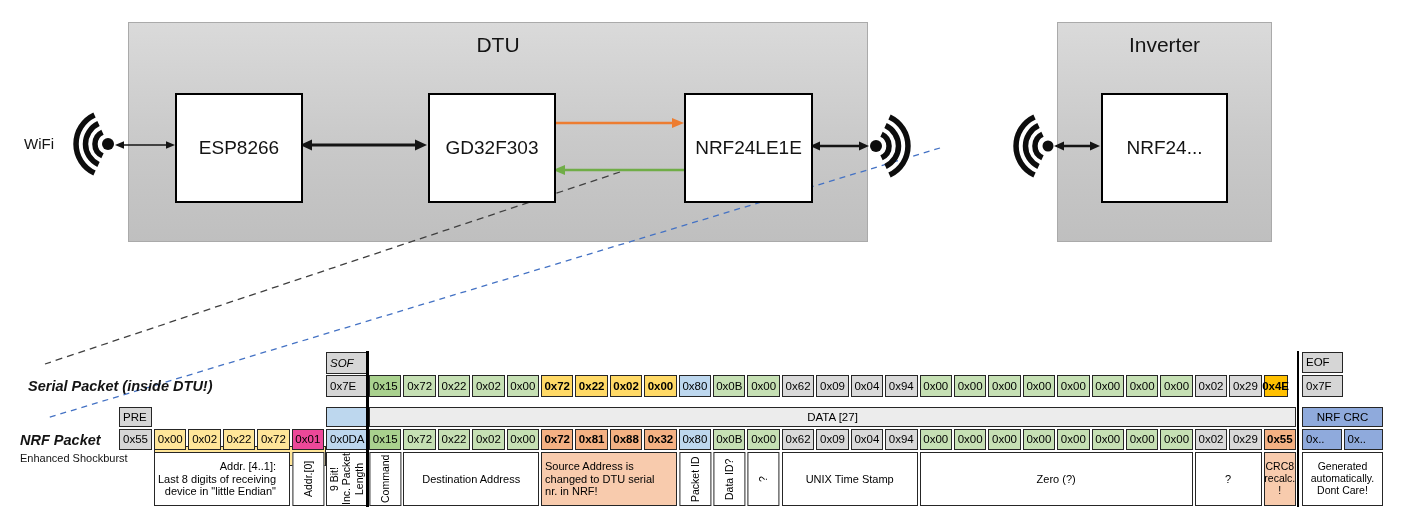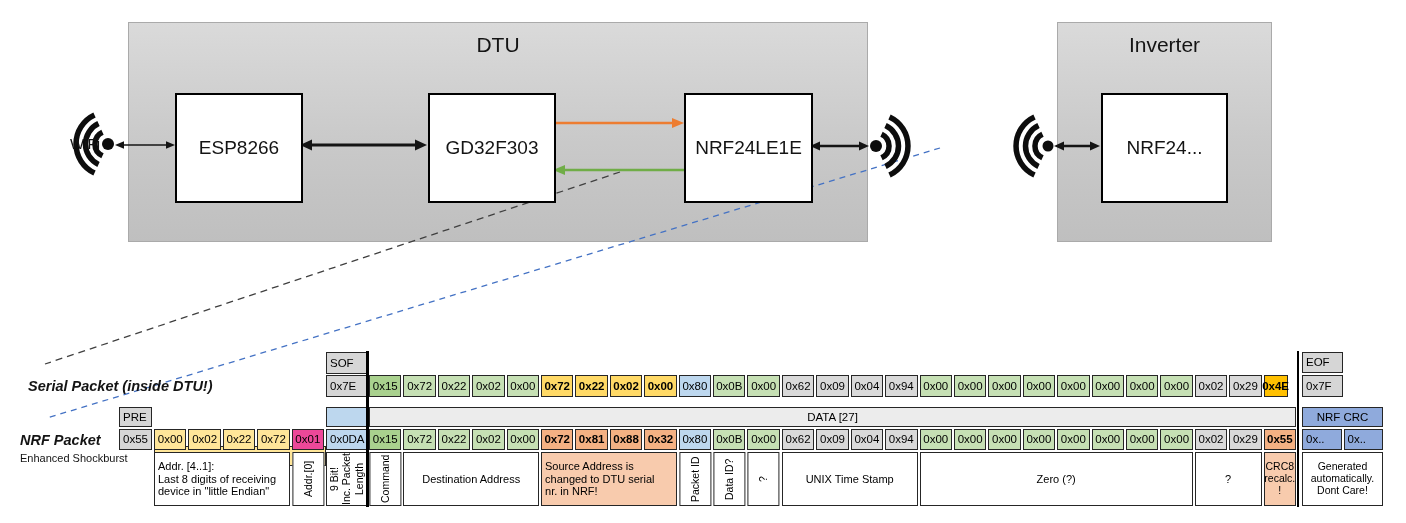--- a/index.html
+++ b/index.html
@@ -5,21 +5,21 @@
   html,body{margin:0;padding:0;background:#fff;}
   #stage{position:relative;width:1406px;height:523px;background:#fff;
          font-family:"Liberation Sans",sans-serif;overflow:hidden;}
   .container{position:absolute;top:22px;height:218px;z-index:0;
     background:linear-gradient(180deg,#dadada 0%,#c9c9c9 55%,#bfbfbf 100%);
     border:1px solid #aaaaaa;}
   .container-title{text-align:center;margin-top:10px;font-size:21px;color:#141414;}
   .chip{position:absolute;top:93px;height:106px;background:#ffffff;border:2.2px solid #000;
         display:flex;align-items:center;justify-content:center;font-size:19px;color:#141414;z-index:2;}
   #overlay{position:absolute;left:0;top:0;z-index:1;}
-  .wifi-label{position:absolute;left:24px;top:135px;font-size:15px;color:#141414;z-index:2;margin-left:46px;}
+  .wifi-label{position:absolute;left:24px;top:135px;font-size:15px;color:#141414;z-index:2;}
   #tables{position:absolute;left:0;top:0;width:100%;height:100%;z-index:3;}
   .cell{position:absolute;box-sizing:border-box;border:1px solid #262626;display:flex;
         align-items:center;justify-content:center;font-size:11.5px;color:#000;
         white-space:pre-line;text-align:center;line-height:1.13;}
   .cell.b{font-weight:bold;}
   .cell.al{justify-content:flex-start;text-align:left;padding:1px 3px;}
   .cell.ann{font-size:11px;}
   .cell.vert{writing-mode:vertical-rl;transform:rotate(180deg);font-size:10.5px;line-height:1.18;}
   .cell.small{font-size:10.5px;}
   .vline{position:absolute;width:2.3px;background:#000;z-index:4;}
@@ -99,21 +99,21 @@
   <div class="chip" style="left:684px;width:125px;">NRF24LE1E</div>
   <div class="chip" style="left:1101px;width:123px;">NRF24...</div>
 
   <div class="wifi-label">WiFi</div>
 
   <div class="pkt-label" style="left:28px;top:374px;height:24px;">Serial Packet (inside DTU!)</div>
   <div class="pkt-label" style="left:20px;top:428px;height:23px;">NRF Packet</div>
   <div class="sub-label" style="left:20px;top:452px;">Enhanced Shockburst</div>
 
   <div id="tables">
-      <div class="cell al" style="left: 326px; top: 352px; width: 41px; height: 22px; background: rgb(214, 214, 214);">SOF</div>
+      <div class="cell al" style="left: 326px; top: 352px; width: 41px; height: 22px; background: rgb(214, 214, 214); font-style: italic;">SOF</div>
       <div class="cell al" style="left: 326px; top: 375px; width: 41px; height: 22px; background: rgb(214, 214, 214);">0x7E</div>
       <div class="cell" style="left: 369px; top: 375px; width: 32.407px; height: 22px; background: rgb(169, 209, 142);">0x15</div>
       <div class="cell" style="left: 403.407px; top: 375px; width: 32.407px; height: 22px; background: rgb(198, 224, 180);">0x72</div>
       <div class="cell" style="left: 437.814px; top: 375px; width: 32.407px; height: 22px; background: rgb(198, 224, 180);">0x22</div>
       <div class="cell" style="left: 472.221px; top: 375px; width: 32.407px; height: 22px; background: rgb(198, 224, 180);">0x02</div>
       <div class="cell" style="left: 506.628px; top: 375px; width: 32.407px; height: 22px; background: rgb(198, 224, 180);">0x00</div>
       <div class="cell b" style="left: 541.035px; top: 375px; width: 32.407px; height: 22px; background: rgb(255, 217, 102);">0x72</div>
       <div class="cell b" style="left: 575.442px; top: 375px; width: 32.407px; height: 22px; background: rgb(255, 217, 102);">0x22</div>
       <div class="cell b" style="left: 609.849px; top: 375px; width: 32.407px; height: 22px; background: rgb(255, 217, 102);">0x02</div>
       <div class="cell b" style="left: 644.256px; top: 375px; width: 32.407px; height: 22px; background: rgb(255, 217, 102);">0x00</div>
@@ -171,21 +171,21 @@
       <div class="cell" style="left: 1022.73px; top: 429px; width: 32.407px; height: 21px; background: rgb(198, 224, 180);">0x00</div>
       <div class="cell" style="left: 1057.14px; top: 429px; width: 32.407px; height: 21px; background: rgb(198, 224, 180);">0x00</div>
       <div class="cell" style="left: 1091.55px; top: 429px; width: 32.407px; height: 21px; background: rgb(198, 224, 180);">0x00</div>
       <div class="cell" style="left: 1125.95px; top: 429px; width: 32.407px; height: 21px; background: rgb(198, 224, 180);">0x00</div>
       <div class="cell" style="left: 1160.36px; top: 429px; width: 32.407px; height: 21px; background: rgb(198, 224, 180);">0x00</div>
       <div class="cell" style="left: 1194.77px; top: 429px; width: 32.407px; height: 21px; background: rgb(217, 217, 217);">0x02</div>
       <div class="cell" style="left: 1229.17px; top: 429px; width: 32.407px; height: 21px; background: rgb(217, 217, 217);">0x29</div>
       <div class="cell b" style="left: 1263.58px; top: 429px; width: 32.407px; height: 21px; background: rgb(244, 177, 131);">0x55</div>
       <div class="cell al" style="left: 1302px; top: 429px; width: 39.5px; height: 21px; background: rgb(143, 170, 220);">0x..</div>
       <div class="cell al" style="left: 1343.5px; top: 429px; width: 39.5px; height: 21px; background: rgb(143, 170, 220);">0x..</div>
-      <div class="cell ann al" style="left: 154px; top: 452px; width: 135.628px; height: 54px; background: rgb(255, 255, 255);">Addr. [4..1]:
+      <div class="cell ann al" style="left: 154px; top: 452px; width: 135.628px; height: 54px; background: rgb(255, 255, 255); text-align: right;">Addr. [4..1]:
 Last 8 digits of receiving
 device in "little Endian"</div>
       <div class="cell ann vert" style="left: 291.628px; top: 452px; width: 32.407px; height: 54px; background: rgb(255, 255, 255);">Addr.[0]</div>
       <div class="cell ann vert" style="left: 326px; top: 452px; width: 41px; height: 54px; background: rgb(255, 255, 255);">9 Bit!
 Inc. Packet
 Length</div>
       <div class="cell ann vert" style="left: 369px; top: 452px; width: 32.407px; height: 54px; background: rgb(255, 255, 255);">Command</div>
       <div class="cell ann" style="left: 403.407px; top: 452px; width: 135.628px; height: 54px; background: rgb(255, 255, 255);">Destination Address</div>
       <div class="cell ann al" style="left: 541.035px; top: 452px; width: 135.628px; height: 54px; background: rgb(248, 203, 173);">Source Address is
 changed to DTU serial

